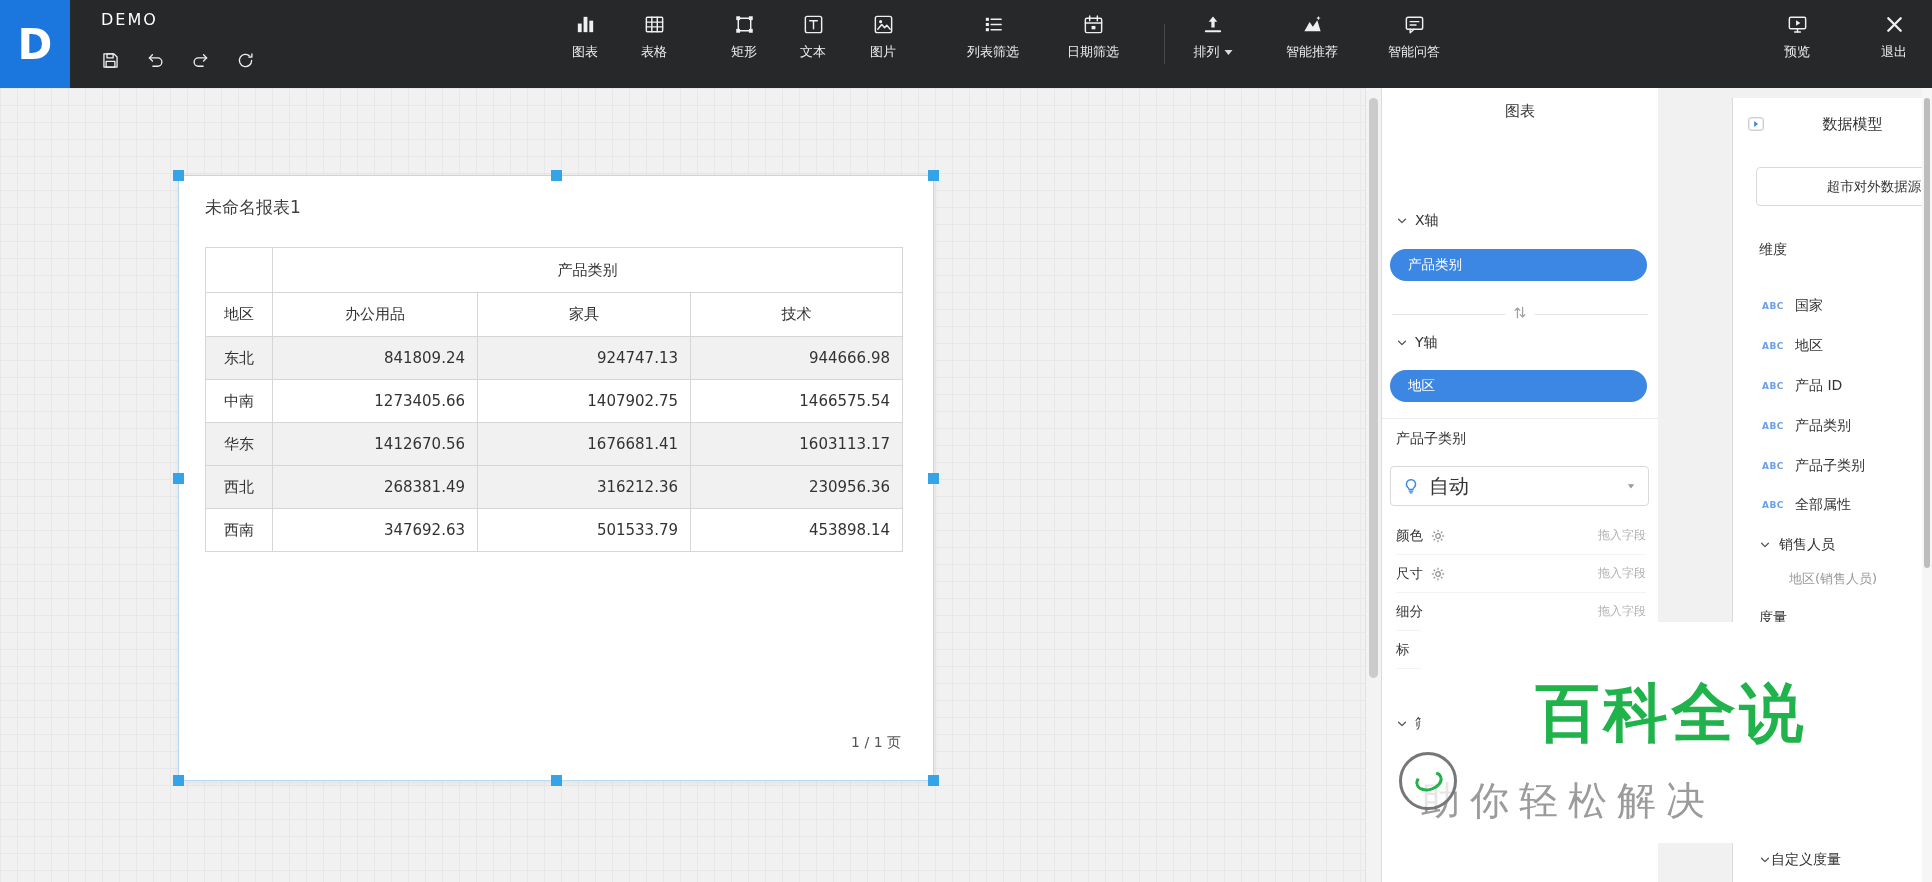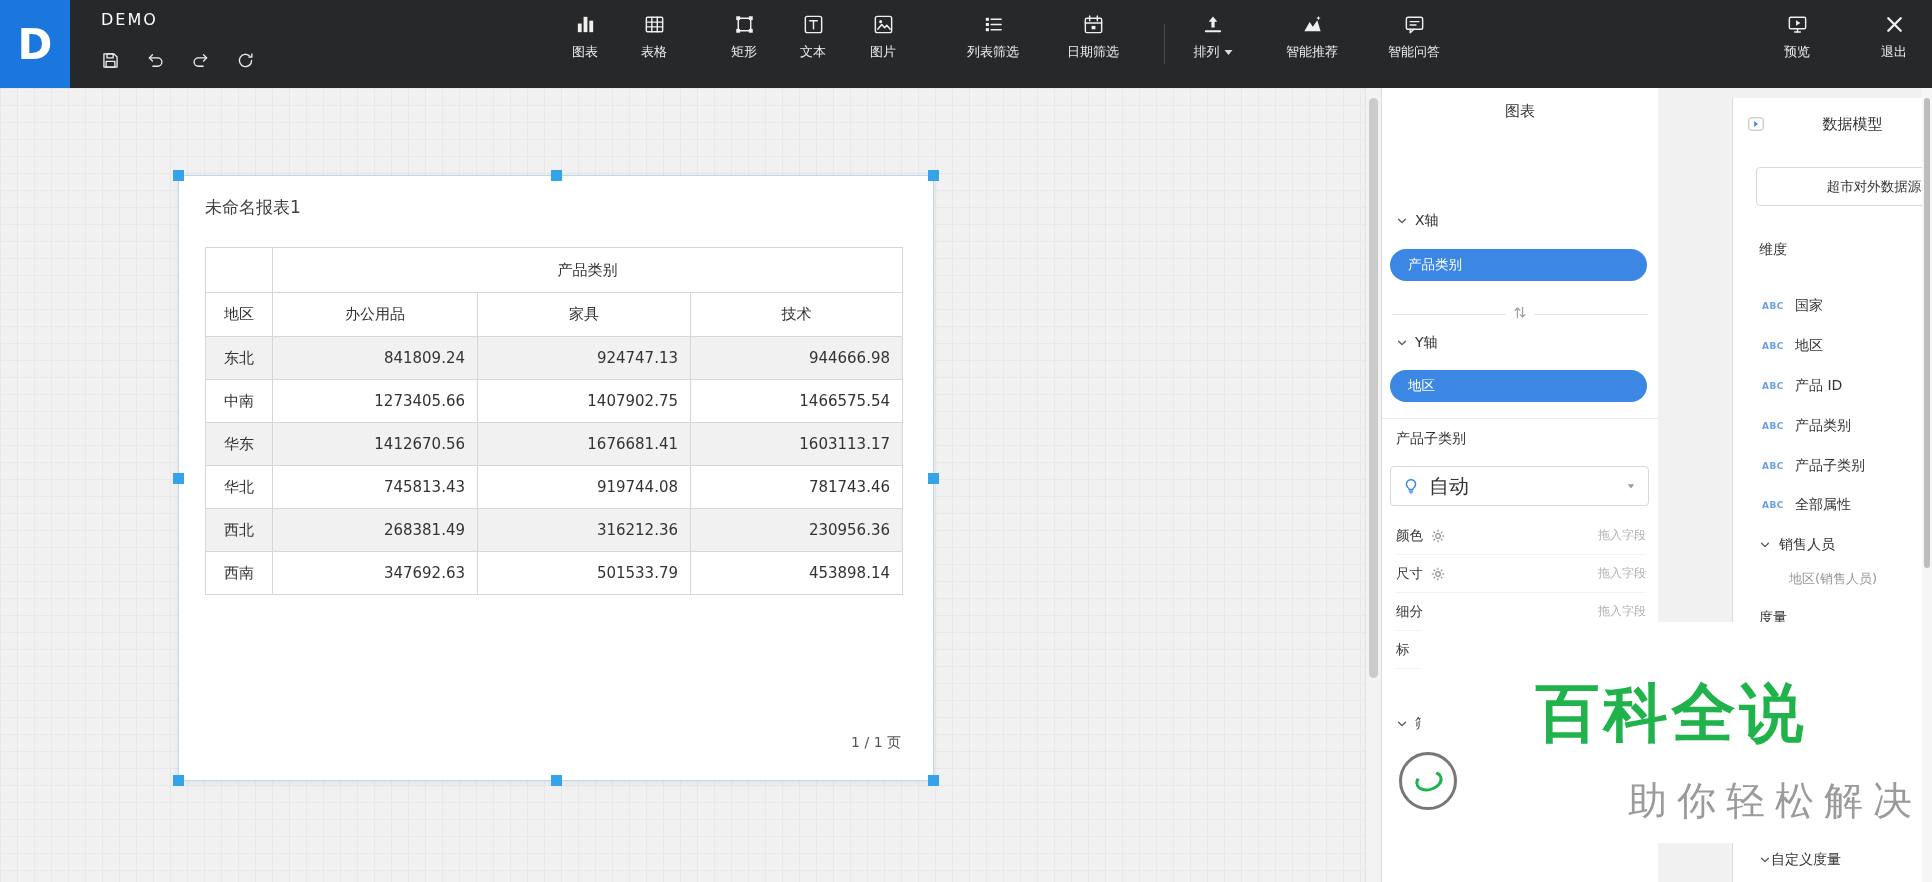--- a/index.html
+++ b/index.html
@@ -91,21 +91,21 @@
   .dm-group { position:absolute; left:26px; right:10px; height:40px; display:flex; align-items:center; gap:8px; font-size:14px; color:#333; }
   .dm-child { position:absolute; left:56px; right:10px; height:28px; display:flex; align-items:center; font-size:13px; color:#979797; }
   .dm-bottom { position:absolute; left:26px; right:10px; height:28px; display:flex; align-items:center; gap:0; font-size:14px; color:#333; }
   .right-scroll { position:absolute; left:1922px; top:88px; width:10px; height:794px; background:#f6f6f6; z-index:10; }
   .right-scroll .thumb { position:absolute; left:2px; top:10px; width:6px; height:470px; background:#bdbdbd; border-radius:3px; }
 
   
   .watermark { position:absolute; left:1421px; top:622px; width:501px; height:221px; background:#fff; z-index:40; }
   .wm-title { position:absolute; left:0; right:0; top:58px; text-align:center; font-size:64px; line-height:66px;
               font-weight:800; color:#21b34b; letter-spacing:4px; white-space:nowrap; }
-  .wm-sub { position:absolute; left:0; right:0; top:156px; text-align:right; font-size:39px; line-height:46px;
+  .wm-sub { position:absolute; left:0; right:0; top:156px; text-align:left; font-size:39px; line-height:46px;
             color:#9b9b9b; letter-spacing:10px; white-space:nowrap; }
   .wm-circle { position:absolute; left:1399px; top:752px; width:58px; height:58px; border:3px solid #777;
                border-radius:50%; background:rgba(255,255,255,.75); z-index:41; }
   .wm-mark { position:absolute; left:13px; top:16px; width:28px; height:20px; border:3px solid #21b34b;
              border-radius:50%; border-top-color:transparent; transform:rotate(-18deg); }
 </style>
 </head>
 <body>
 
 <div class="stage">
@@ -318,26 +318,20 @@
             <td class="center">中南</td>
             <td class="num">1273405.66</td>
             <td class="num">1407902.75</td>
             <td class="num">1466575.54</td>
           </tr>
           <tr class="stripe" style="height:43px">
             <td class="center">华东</td>
             <td class="num">1412670.56</td>
             <td class="num">1676681.41</td>
             <td class="num">1603113.17</td>
-          </tr>
-          <tr style="height:43px">
-            <td class="center">华北</td>
-            <td class="num">745813.43</td>
-            <td class="num">919744.08</td>
-            <td class="num">781743.46</td>
           </tr>
           <tr class="stripe" style="height:43px">
             <td class="center">西北</td>
             <td class="num">268381.49</td>
             <td class="num">316212.36</td>
             <td class="num">230956.36</td>
           </tr>
           <tr style="height:43px">
             <td class="center">西南</td>
             <td class="num">347692.63</td>

